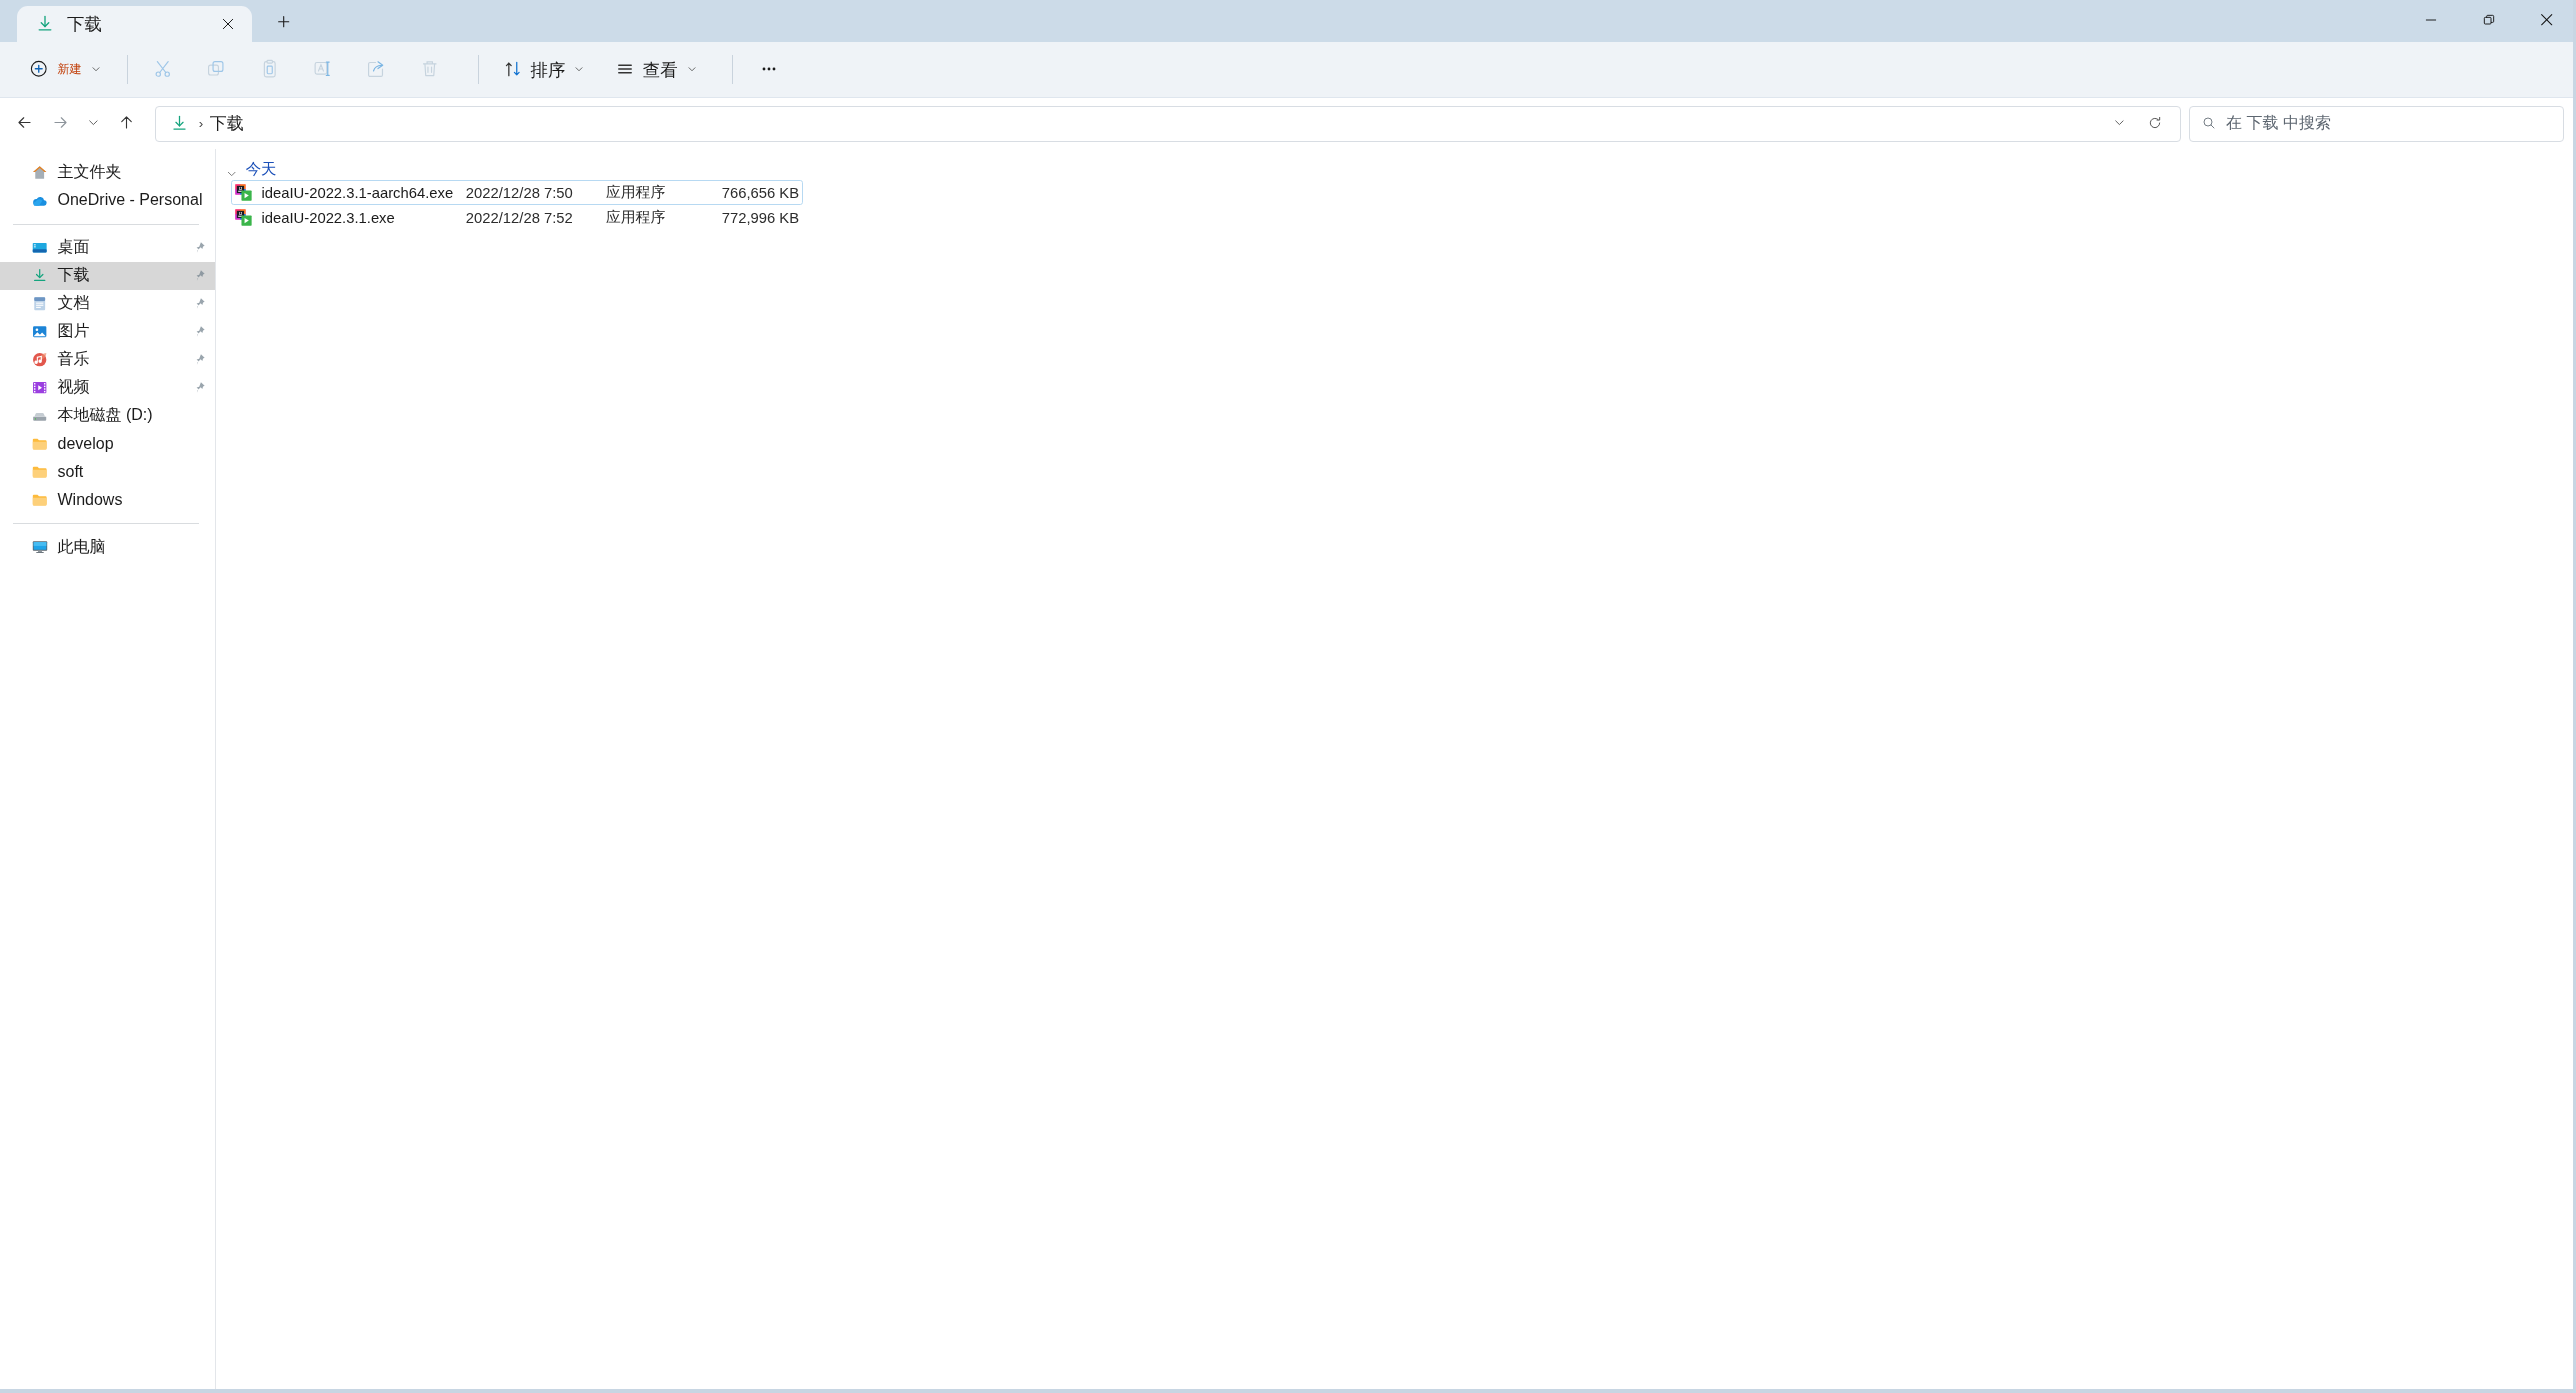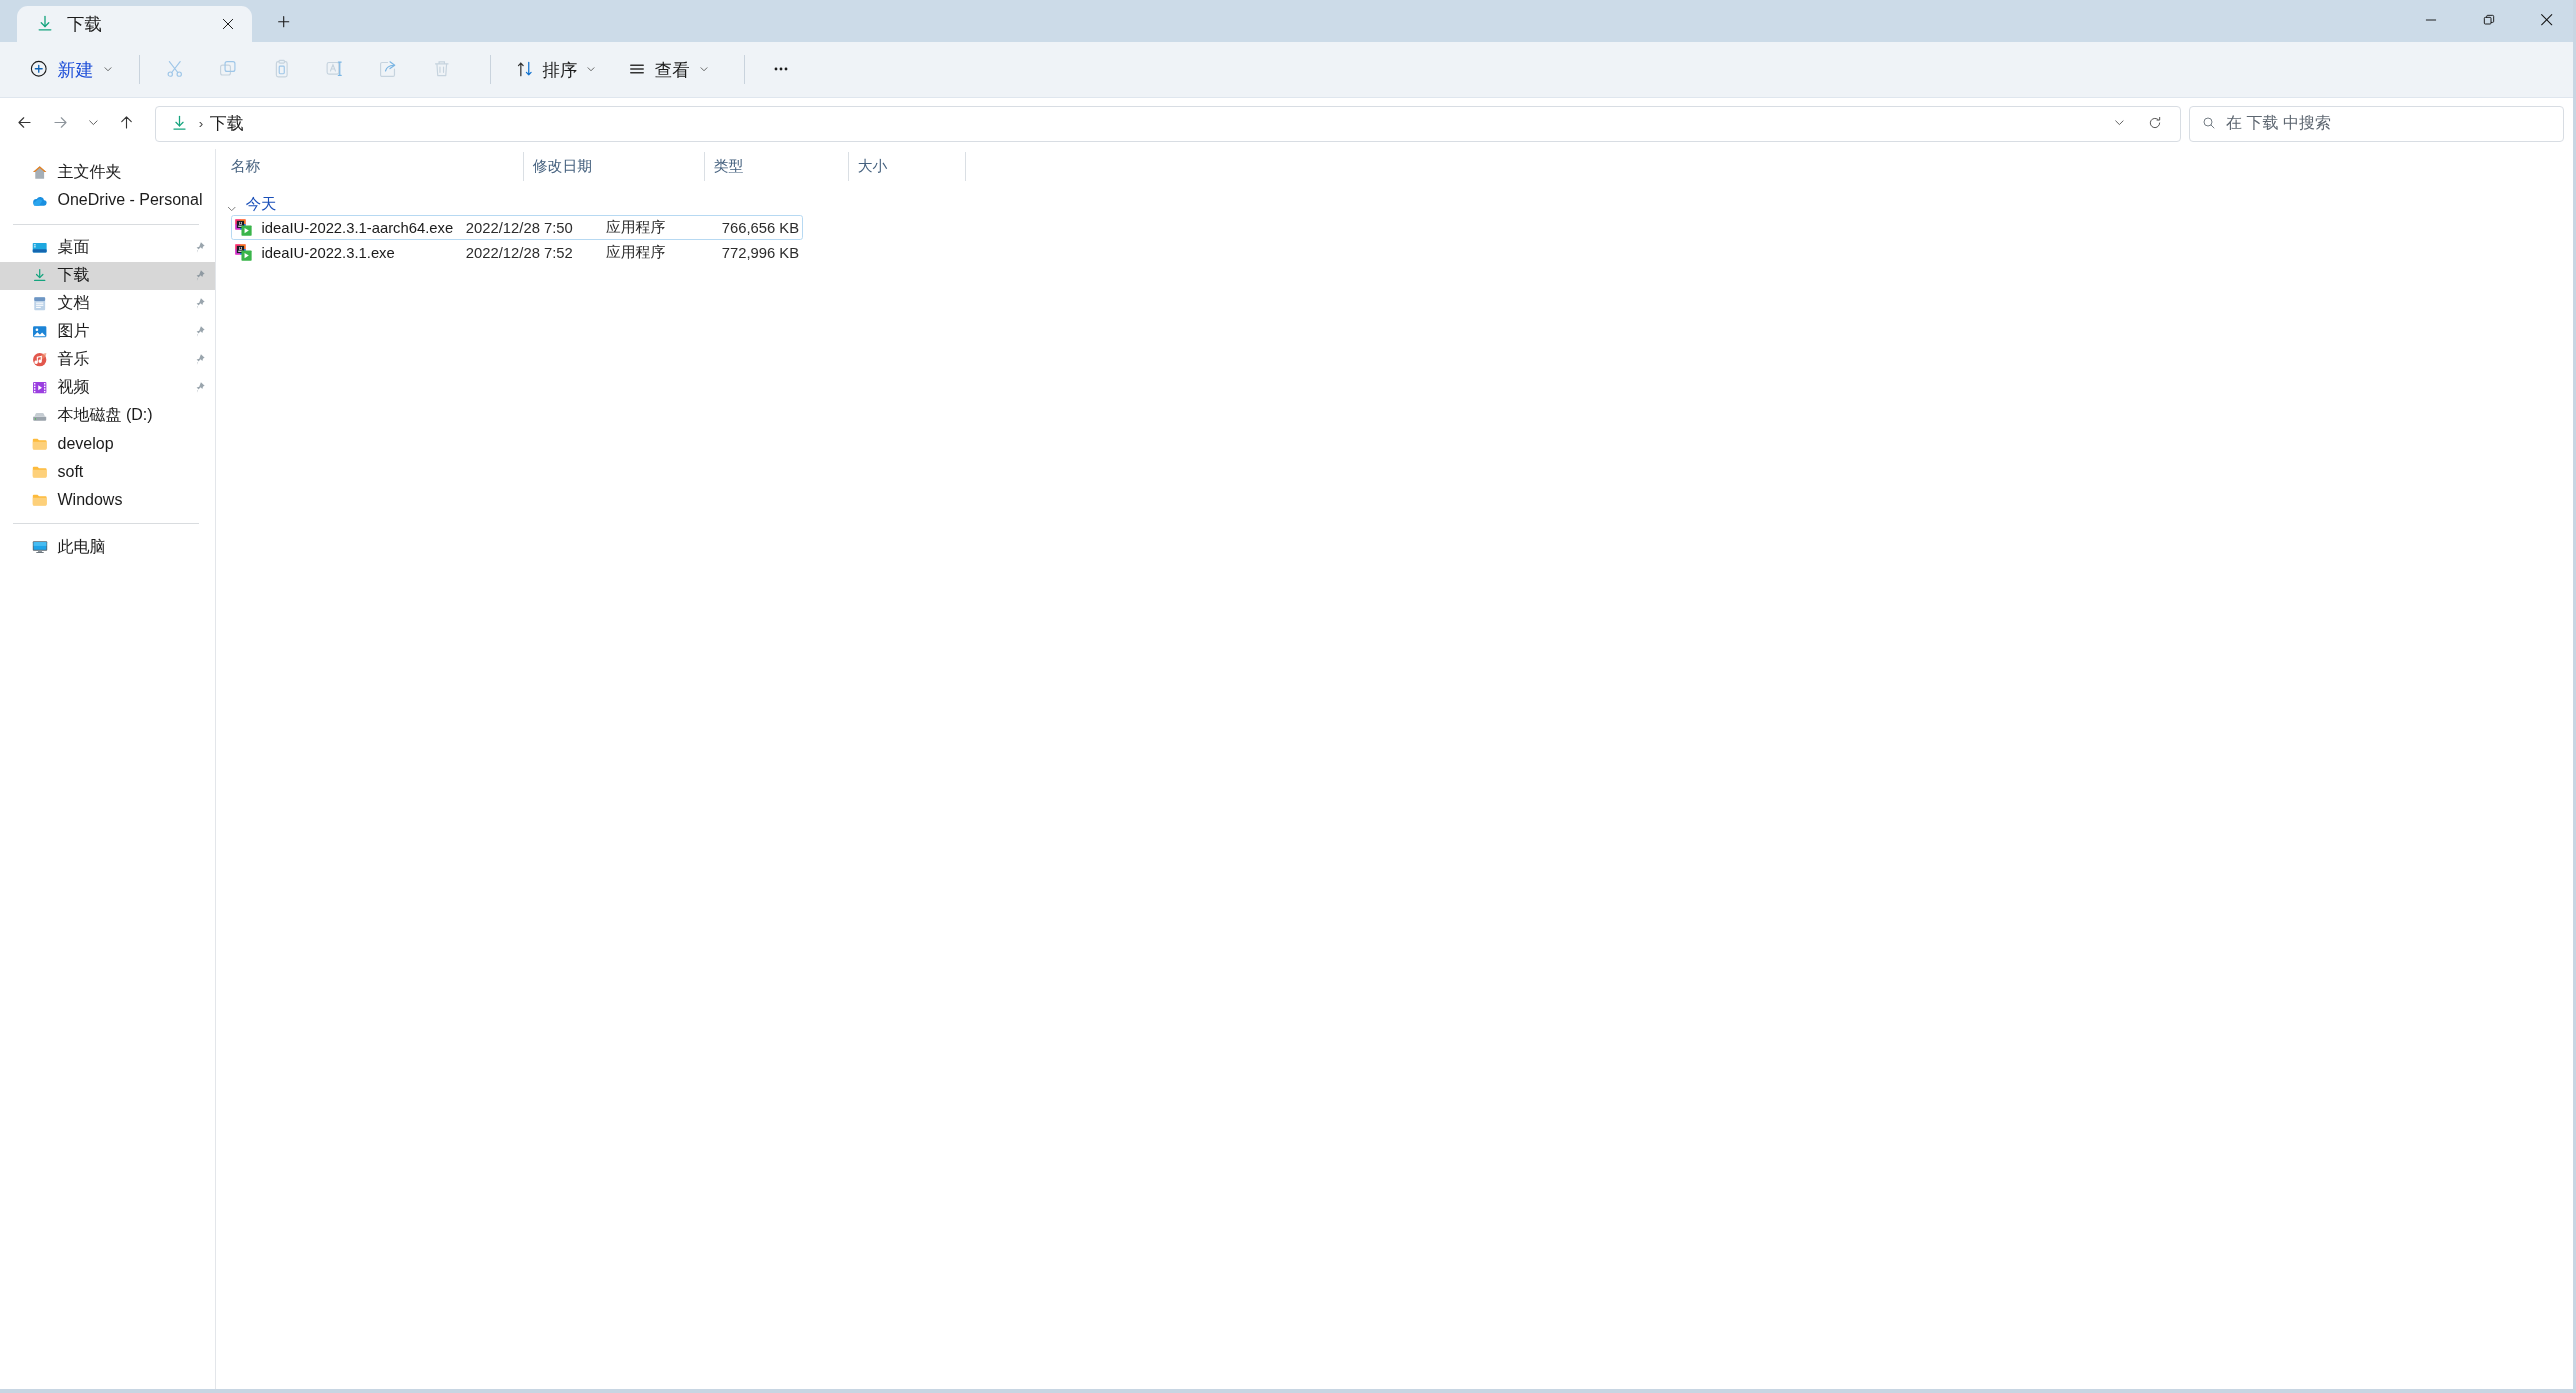--- a/index.html
+++ b/index.html
@@ -110,22 +110,22 @@
   }
   .tb-new {
     height: 39px;
     display: flex;
     align-items: center;
     padding: 0 10.7px;
     border-radius: 5.4px;
     gap: 8px;
   }
   .tb-new-label {
-    font-size: 18px;
-    color: #1d4ed8;
+    font-size: 12px;
+    color: #c2410c;
     white-space: nowrap;
   }
   .tb-sep {
     width: 0.7px;
     height: 29.5px;
     background: #c9d3dd;
     margin: 0 14.8px;
     flex: 0 0 auto;
   }
   .tb-icon {
@@ -893,35 +893,20 @@
             <rect x="9.3" y="17" width="5.4" height="1.8" fill="#8d969d"></rect>
             <rect x="6.8" y="18.6" width="10.4" height="1.4" rx="0.6" fill="#6e777f"></rect>
           </svg>
         </span>
         <span class="side-label">此电脑</span>
       </div>
     </div>
 
     <div class="filepane">
 
-      <div class="col-headers">
-        <div class="col-h col-name">
-          <span>名称</span>
-        </div>
-        <div class="col-h col-date sorted">
-          <span>修改日期</span>
-        </div>
-        <div class="col-h col-type">
-          <span>类型</span>
-        </div>
-        <div class="col-h col-size">
-          <span>大小</span>
-        </div>
-        <div class="col-h col-tail"></div>
-      </div>
 
       <div class="group-head">
         <span class="group-chev">
           <svg width="13.4" height="13.4" viewBox="0 0 24 24">
               <path d="M6 9.5l6 6 6-6" stroke="#777" stroke-width="1.7" fill="none" stroke-linecap="round" stroke-linejoin="round"></path>
             </svg>
         </span>
         <span class="group-label">今天</span>
       </div>
 

